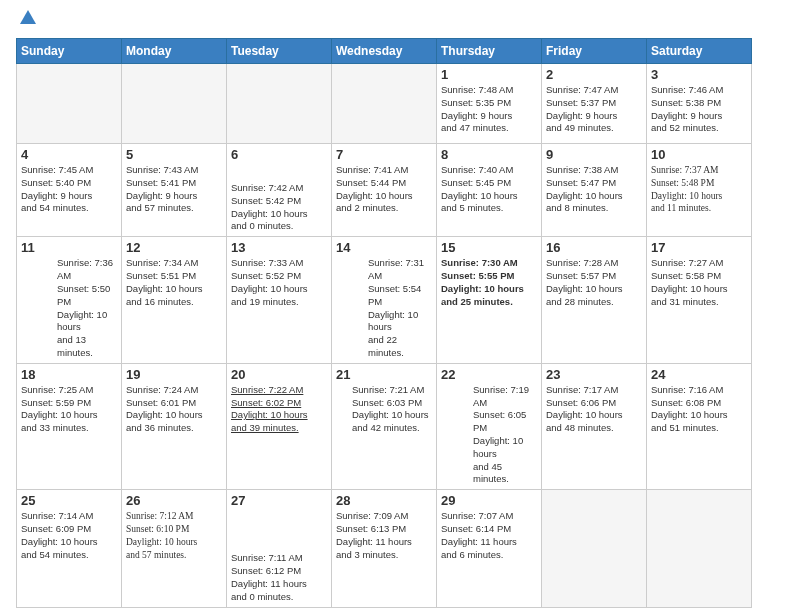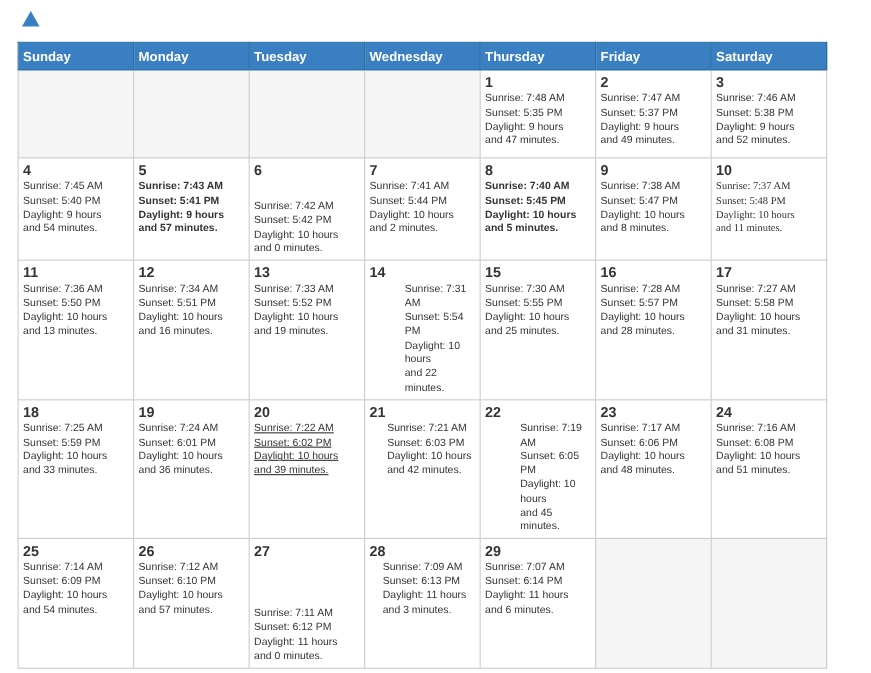--- a/index.html
+++ b/index.html
@@ -170,42 +170,42 @@
         <tr>
           <td>
             <div class="day-num">4</div>
             <div class="day-info" style="white-space: pre-line;">Sunrise: 7:45 AM
 Sunset: 5:40 PM
 Daylight: 9 hours
 and 54 minutes.</div>
           </td>
           <td>
             <div class="day-num">5</div>
-            <div class="day-info" style="white-space: pre-line; font-weight: bold;">Sunrise: 7:43 AM
+            <div class="day-info" style="white-space: pre-line;">Sunrise: 7:43 AM
 Sunset: 5:41 PM
 Daylight: 9 hours
 and 57 minutes.</div>
           </td>
           <td>
             <div class="day-num">6</div>
             <div class="day-info" style="white-space: pre-line; margin-top: 20px;">Sunrise: 7:42 AM
 Sunset: 5:42 PM
 Daylight: 10 hours
 and 0 minutes.</div>
           </td>
           <td>
             <div class="day-num">7</div>
             <div class="day-info" style="white-space: pre-line;">Sunrise: 7:41 AM
 Sunset: 5:44 PM
 Daylight: 10 hours
 and 2 minutes.</div>
           </td>
           <td>
             <div class="day-num">8</div>
-            <div class="day-info" style="white-space: pre-line; font-weight: bold;">Sunrise: 7:40 AM
+            <div class="day-info" style="white-space: pre-line;">Sunrise: 7:40 AM
 Sunset: 5:45 PM
 Daylight: 10 hours
 and 5 minutes.</div>
           </td>
           <td>
             <div class="day-num">9</div>
             <div class="day-info" style="white-space: pre-line;">Sunrise: 7:38 AM
 Sunset: 5:47 PM
 Daylight: 10 hours
 and 8 minutes.</div>
@@ -214,21 +214,21 @@
             <div class="day-num">10</div>
             <div class="day-info" style="white-space: pre-line; font-family: Liberation Serif, serif;">Sunrise: 7:37 AM
 Sunset: 5:48 PM
 Daylight: 10 hours
 and 11 minutes.</div>
           </td>
         </tr>
         <tr>
           <td>
             <div class="day-num">11</div>
-            <div class="day-info" style="white-space: pre-line;">Sunrise: 7:36 AM
+            <div class="day-info" style="white-space: pre-line; margin-left: 36px;">Sunrise: 7:36 AM
 Sunset: 5:50 PM
 Daylight: 10 hours
 and 13 minutes.</div>
           </td>
           <td>
             <div class="day-num">12</div>
             <div class="day-info" style="white-space: pre-line;">Sunrise: 7:34 AM
 Sunset: 5:51 PM
 Daylight: 10 hours
 and 16 minutes.</div>
@@ -242,21 +242,21 @@
           </td>
           <td>
             <div class="day-num">14</div>
             <div class="day-info" style="white-space: pre-line; margin-left: 32px;">Sunrise: 7:31 AM
 Sunset: 5:54 PM
 Daylight: 10 hours
 and 22 minutes.</div>
           </td>
           <td>
             <div class="day-num">15</div>
-            <div class="day-info" style="white-space: pre-line;">Sunrise: 7:30 AM
+            <div class="day-info" style="white-space: pre-line; font-weight: bold;">Sunrise: 7:30 AM
 Sunset: 5:55 PM
 Daylight: 10 hours
 and 25 minutes.</div>
           </td>
           <td>
             <div class="day-num">16</div>
             <div class="day-info" style="white-space: pre-line;">Sunrise: 7:28 AM
 Sunset: 5:57 PM
 Daylight: 10 hours
 and 28 minutes.</div>
@@ -323,35 +323,35 @@
         <tr>
           <td>
             <div class="day-num">25</div>
             <div class="day-info" style="white-space: pre-line;">Sunrise: 7:14 AM
 Sunset: 6:09 PM
 Daylight: 10 hours
 and 54 minutes.</div>
           </td>
           <td>
             <div class="day-num">26</div>
-            <div class="day-info" style="white-space: pre-line;">Sunrise: 7:12 AM
+            <div class="day-info" style="white-space: pre-line; font-family: Liberation Serif, serif;">Sunrise: 7:12 AM
 Sunset: 6:10 PM
 Daylight: 10 hours
 and 57 minutes.</div>
           </td>
           <td>
             <div class="day-num">27</div>
             <div class="day-info" style="white-space: pre-line; margin-top: 44px;">Sunrise: 7:11 AM
 Sunset: 6:12 PM
 Daylight: 11 hours
 and 0 minutes.</div>
           </td>
           <td>
             <div class="day-num">28</div>
-            <div class="day-info" style="white-space: pre-line; margin-left: 12px;">Sunrise: 7:09 AM
+            <div class="day-info" style="white-space: pre-line;">Sunrise: 7:09 AM
 Sunset: 6:13 PM
 Daylight: 11 hours
 and 3 minutes.</div>
           </td>
           <td>
             <div class="day-num">29</div>
             <div class="day-info" style="white-space: pre-line;">Sunrise: 7:07 AM
 Sunset: 6:14 PM
 Daylight: 11 hours
 and 6 minutes.</div>

